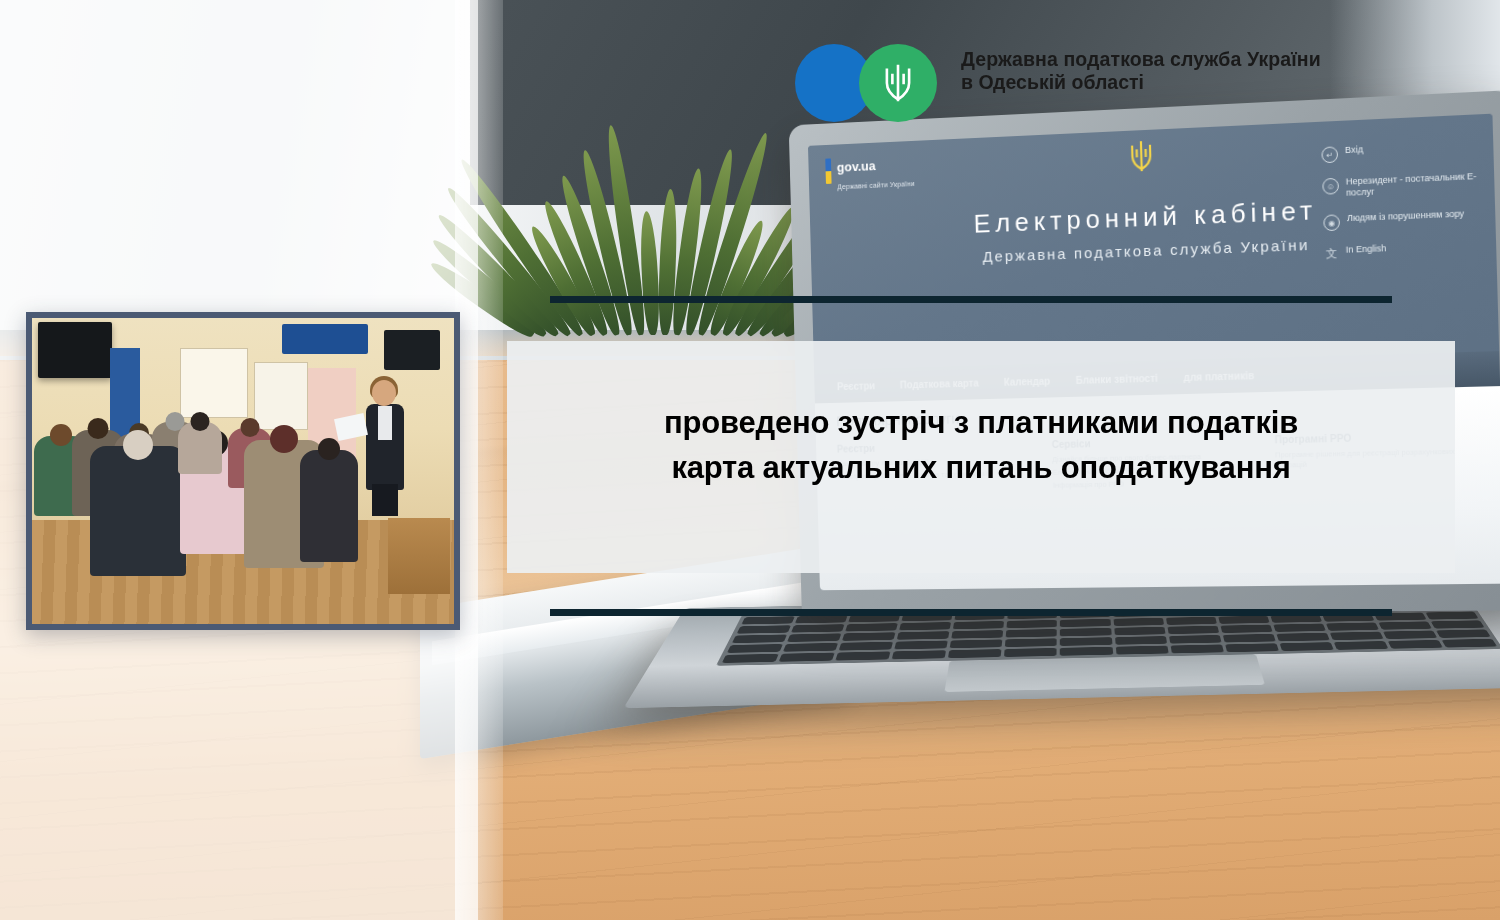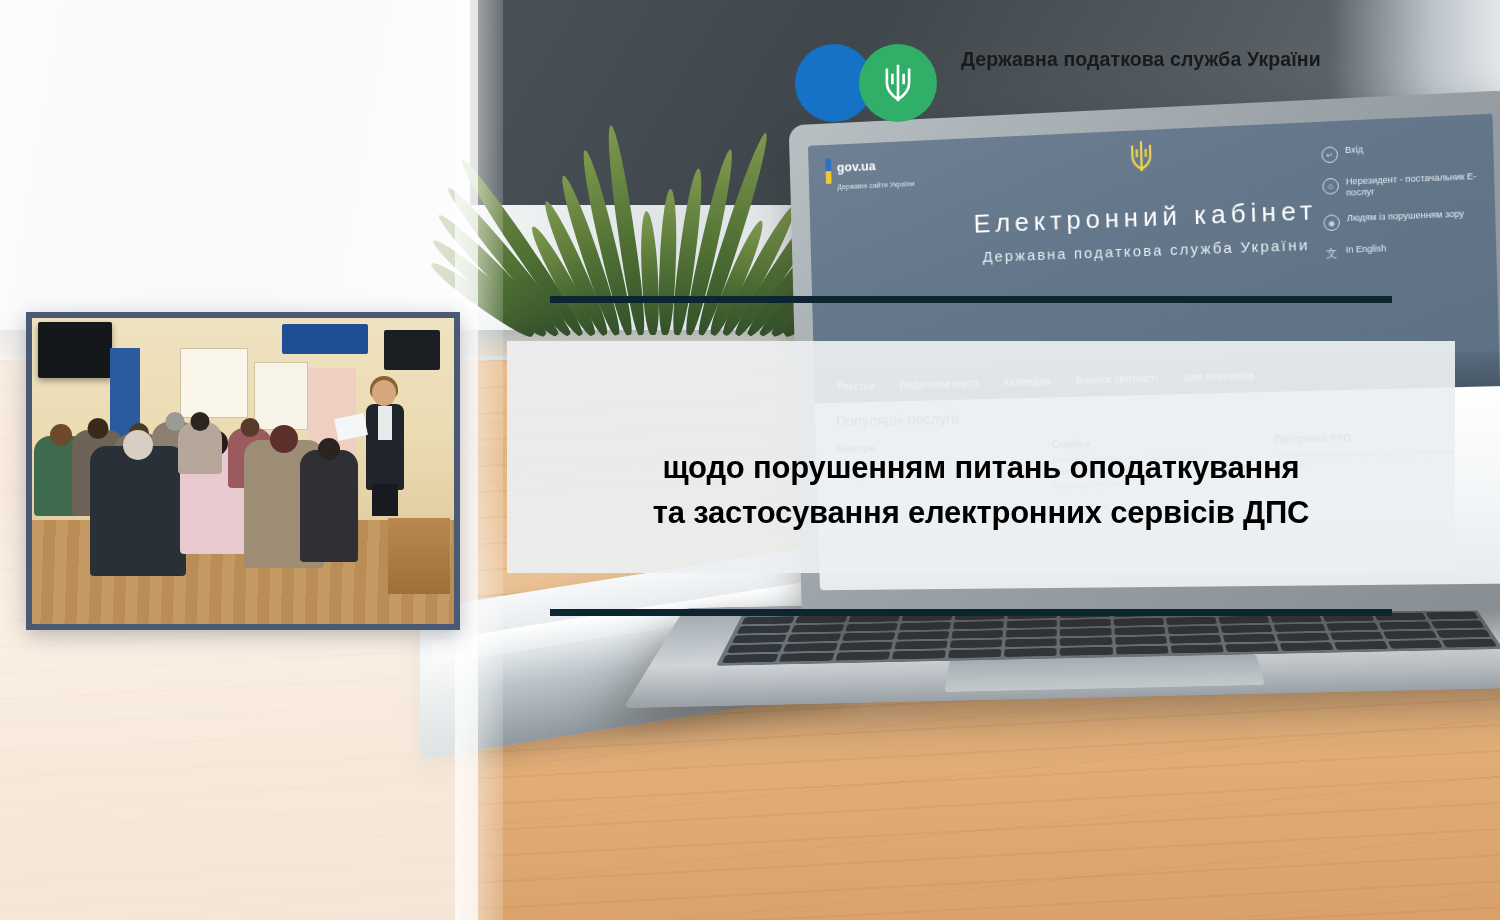--- a/index.html
+++ b/index.html
@@ -422,20 +422,21 @@
   <div class="brand">
     <div class="circ blue"></div>
     <div class="circ green">
       <svg width="34" height="44" viewBox="0 0 26 32">
         <path d="M13 2 L13 30 M4.5 5 L4.5 16 C4.5 21.5 8.2 25.5 13 28.5 C17.8 25.5 21.5 21.5 21.5 16 L21.5 5
                  M8.7 9 L8.7 17 M17.3 9 L17.3 17" fill="none" stroke="#ffffff" stroke-width="2"></path>
       </svg>
     </div>
     <div class="brand-txt">
       <div class="l1">Державна податкова служба України</div>
+      <div class="l2" style="margin-top:0">в Одеській області</div>
     </div>
   </div>
 
   <div class="photo-frame">
     <div class="photo" id="photo">
       <div class="ph-wall"></div>
       <div class="ph-floor"></div>
       <div class="ph-tv"></div>
       <div class="ph-tv2"></div>
       <div class="ph-blueboard"></div>
@@ -482,20 +483,19 @@
         <div class="aud" style="left: 268px; top: 132px; width: 58px; height: 112px; background: rgb(47, 47, 53);">
           <span class="h" style="width: 22px; height: 22px; top: -12.1px; background: rgb(42, 35, 32);"></span>
         </div>
       </div>
   </div>
 
   <div class="rule top"></div>
   <div class="caption">
     <p>
       <br>
-      <br>
-      <span>щодо порушенням питань оподаткування</span><br>
-      <span>та застосування електронних сервісів ДПС</span>
+      <span>проведено зустріч з платниками податків</span><br>
+      <span>карта актуальних питань оподаткування</span><br>
     </p>
   </div>
   <div class="rule bottom"></div>
 
 </div>
 
 </body></html>

